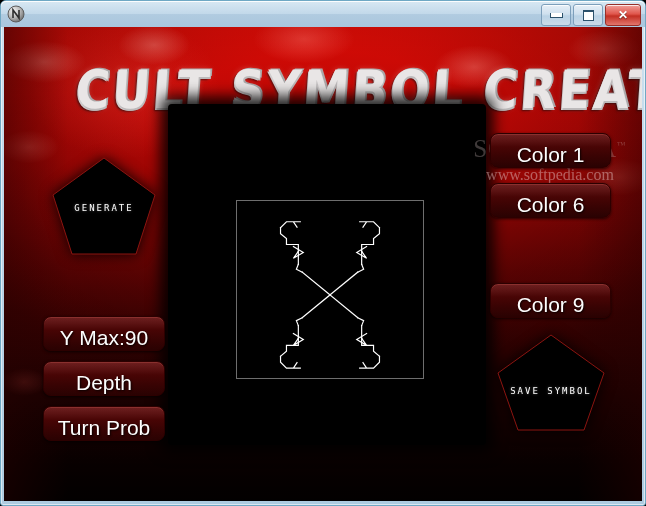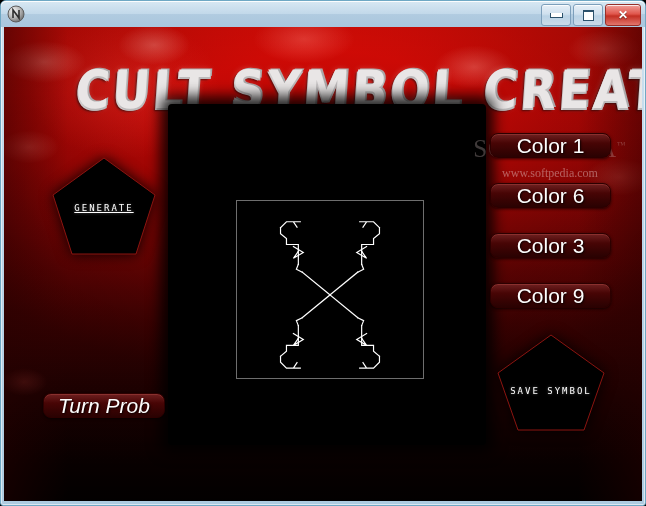--- a/index.html
+++ b/index.html
@@ -131,68 +131,68 @@
   .penta .plabel{
     position:relative;z-index:2;
     color:#ffffff;
     font-family:"DejaVu Sans Mono","Liberation Mono",monospace;
     font-size:9px;
     letter-spacing:2px;
     white-space:nowrap;
     text-shadow:0 0 3px rgba(255,255,255,.35);
   }
   #generate-penta{left:44px;top:126px;width:112px;height:106px;}
-  #generate-penta .plabel{margin-top:4px;text-decoration:underline;}
+  #generate-penta .plabel{margin-top:4px;}
   #save-penta{left:489px;top:304px;width:116px;height:104px;}
   #save-penta .plabel{margin-top:16px;}
 
   
   .pill{
-    position:absolute;height:25px;border-radius:8px;
+    position:absolute;height:35px;border-radius:8px;
     box-sizing:border-box;
     border:1px solid #2c0000;
     background:
       linear-gradient(180deg, rgba(255,255,255,.10) 0%, rgba(255,255,255,0) 40%),
       linear-gradient(180deg,#5e0707 0%,#4a0505 35%,#380303 70%,#2a0202 100%);
     box-shadow:0 1px 3px rgba(0,0,0,.7), inset 0 1px 0 rgba(255,120,110,.20);
-    display:flex;align-items:center;justify-content:center;
+    display:flex;align-items:flex-end;justify-content:center;
     cursor:pointer;
   }
   .pill span{
     color:#fdfdfd;font-size:21px;
     font-family:"Liberation Sans",sans-serif;
     text-shadow:1px 1px 2px rgba(0,0,0,.85);
   }
   .left-pill{left:39px;width:122px;}
   .right-pill{left:486px;width:121px;}
   #btn-xmax{top:244px;}
   #btn-ymax{top:289px;}
   #btn-depth{top:334px;}
-  #btn-turnprob{top:366px;font-style:italic;}
+  #btn-turnprob{top:379px;}
   #btn-color1{top:106px;}
   #btn-color2{top:156px;}
   #btn-color3{top:206px;}
   #btn-color4{top:256px;}
 
   
   .softpedia{
     position:absolute;left:466px;top:108px;width:160px;height:46px;
     pointer-events:none;text-align:center;
   }
   .sp-main{
     font-family:"Liberation Serif","DejaVu Serif",serif;
     font-size:25px;letter-spacing:1px;
     color:rgba(210,190,190,.30);
     white-space:nowrap;
   }
   .sp-main sup{font-size:9px;vertical-align:super;}
   .sp-url{
     margin-top:3px;
     font-family:"Liberation Serif","DejaVu Serif",serif;
-    font-size:12px;
+    font-size:16px;
     color:rgba(225,195,195,.48);
   }
   .site{
     position:absolute;left:470px;top:472px;width:150px;
     text-align:right;
     color:#9a9a9a;font-size:18px;
     font-family:"Liberation Sans",sans-serif;
     text-shadow:0 1px 2px rgba(0,0,0,.8);
   }
 </style>
@@ -282,32 +282,35 @@
       <div class="sp-url">www.softpedia.com</div>
     </div>
 
     <div class="penta" id="generate-penta">
       <svg width="112" height="106" viewBox="0 0 112 106">
         <polygon points="56,5 107,42 88,101 24,101 5,42" fill="#000000" stroke="#8c1410" stroke-width="1"></polygon>
       </svg>
       <span class="plabel">GENERATE</span>
     </div>
 
+    <div class="pill left-pill" id="btn-ymax">
+      <span>Y Max:90</span>
+    </div>
+    <div class="pill left-pill" id="btn-depth">
+      <span>Depth</span>
+    </div>
     <div class="pill left-pill" id="btn-turnprob">
       <span>Turn Prob</span>
     </div>
 
     <div class="pill right-pill" id="btn-color1">
       <span>Color 1</span>
     </div>
     <div class="pill right-pill" id="btn-color2">
       <span>Color 6</span>
-    </div>
-    <div class="pill right-pill" id="btn-color3">
-      <span>Color 3</span>
     </div>
     <div class="pill right-pill" id="btn-color4">
       <span>Color 9</span>
     </div>
 
     <div class="penta" id="save-penta">
       <svg width="116" height="104" viewBox="0 0 116 104">
         <polygon points="58,4 111,42 91,99 25,99 5,42" fill="#000000" stroke="#8c1410" stroke-width="1"></polygon>
       </svg>
       <span class="plabel">SAVE  SYMBOL</span>

